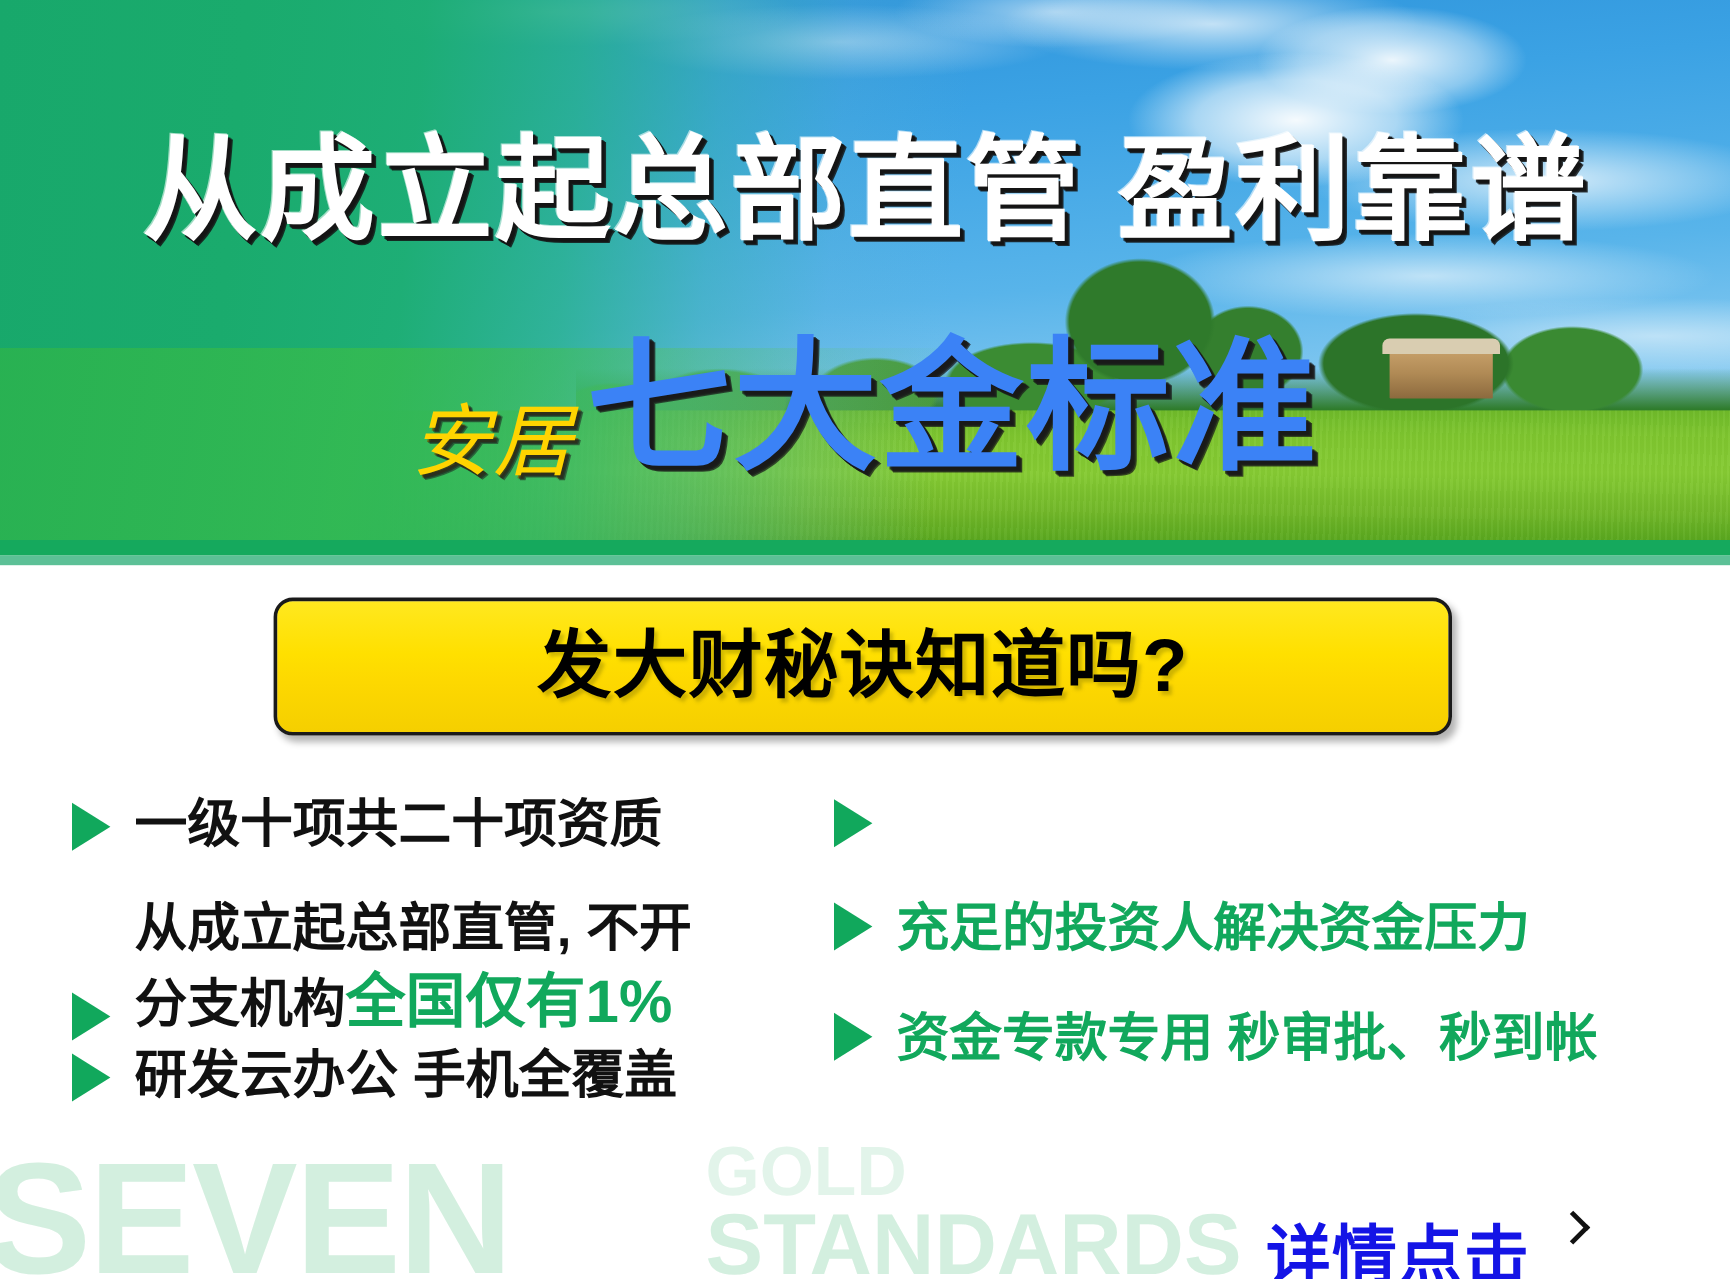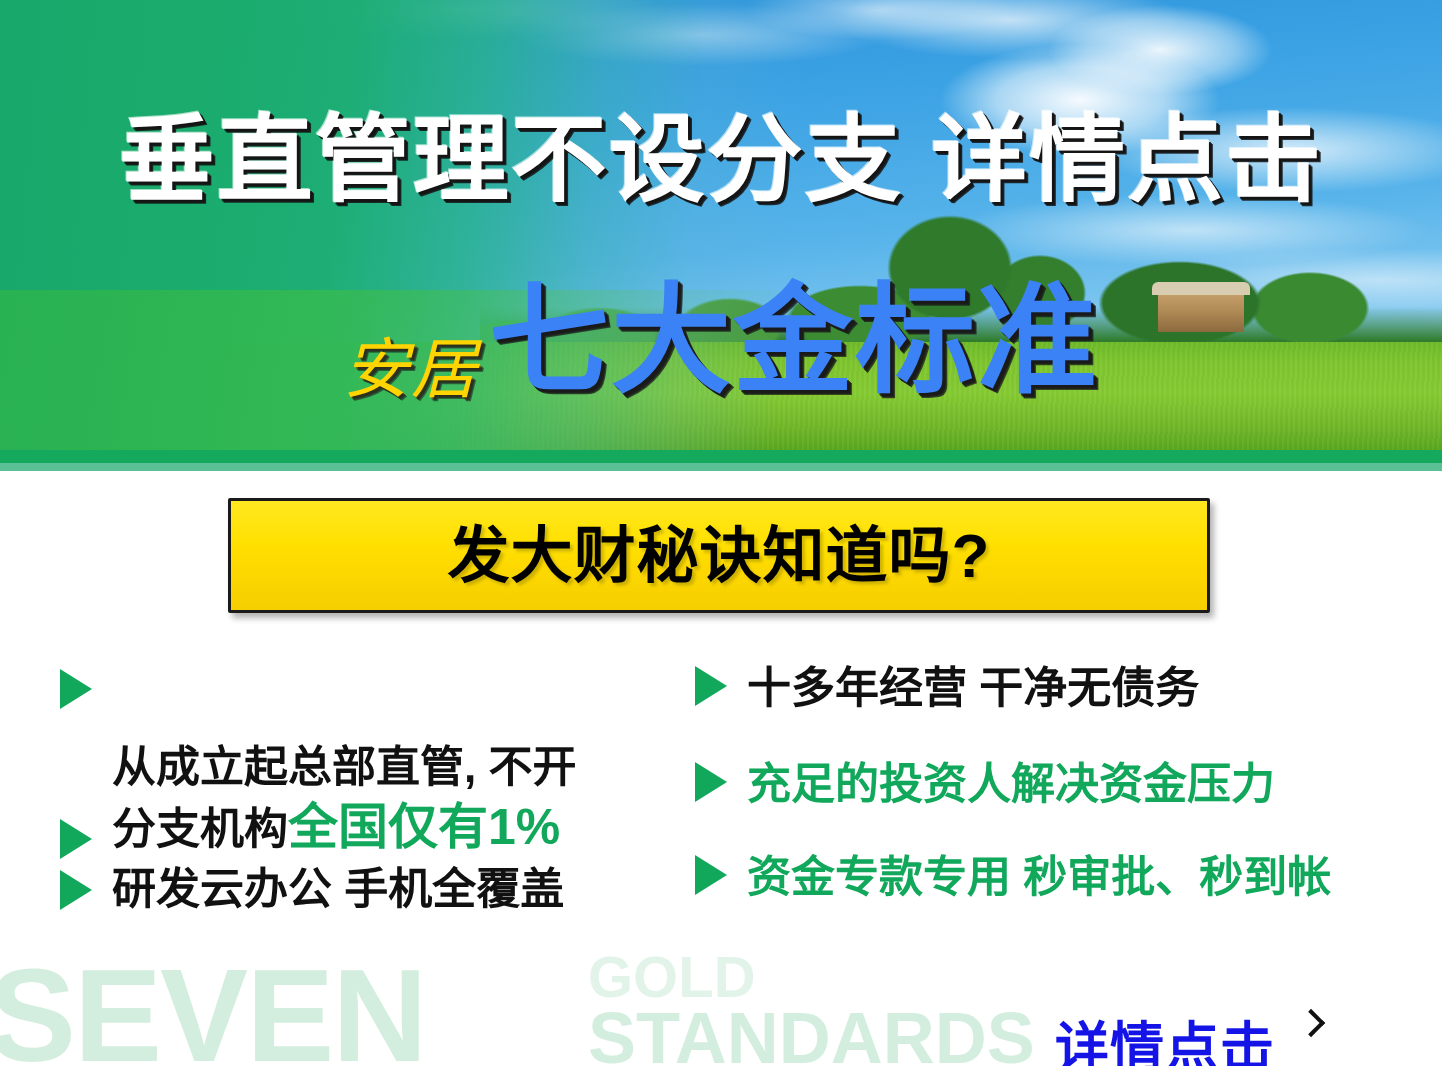--- a/index.html
+++ b/index.html
@@ -123,21 +123,21 @@
   }
   
   .strip-dark{ position:absolute; left:0; top:450px; width:1442px; height:13px; background:#15a95d; }
   .strip-light{ position:absolute; left:0; top:463px; width:1442px; height:8px; background:#5cc096; }
 
   
   .yellow-banner{
     position:absolute; left:228px; top:498px; width:982px; height:115px;
     background:linear-gradient(to bottom, #ffe81f 0%, #ffe000 40%, #fdd800 62%, #f5cf00 100%);
     border:3px solid #1a1a1a;
-    border-radius:2px;
+    border-radius:16px;
     box-shadow:4px 5px 6px rgba(0,0,0,.30);
     display:flex; align-items:center; justify-content:center;
   }
   .yellow-banner-text{
     font-size:62px; font-weight:bold; color:#000000; letter-spacing:1px;
     white-space:nowrap; line-height:1;
     text-shadow:3px 3px 3px rgba(120,110,0,.35);
   }
 
   
@@ -209,21 +209,21 @@
 
   <div class="hero">
     <div class="sky"></div>
     <div class="clouds"></div>
     <div class="treeline"></div>
     <div class="house"></div>
     <div class="grass"></div>
     <div class="wash"></div>
     <div class="wash-bottom"></div>
 
-    <div class="headline1">垂直管理不设分支 详情点击</div>
+    <div class="headline1">从成立起总部直管 盈利靠谱</div>
 
     <div class="headline2">
       <span class="h2-anju">安居</span><span class="h2-main">七大金标准</span>
     </div>
   </div>
 
   <div class="strip-dark"></div>
   <div class="strip-light"></div>
 
   <div class="yellow-banner">
@@ -235,20 +235,21 @@
     <span class="wm-gold">GOLD</span>
     <span class="wm-standards">STANDARDS</span>
   </div>
 
   <div class="features">
 
     <div class="col-left">
 
       <div class="feature lf1">
         <span class="bullet"></span>
+        <span class="feature-text">一级十项共二十项资质</span>
       </div>
 
       <div class="feature lf2">
         <span class="bullet"></span>
         <span class="feature-text">
           <span>从成立起总部直管, 不开</span><br>
           <span>分支机构</span><span class="hl-green">全国仅有1%</span>
         </span>
       </div>
 
@@ -256,21 +257,20 @@
         <span class="bullet"></span>
         <span class="feature-text">研发云办公  手机全覆盖</span>
       </div>
 
     </div>
 
     <div class="col-right">
 
       <div class="feature rf1">
         <span class="bullet rf-bullet"></span>
-        <span class="feature-text">十多年经营  干净无债务</span>
       </div>
 
       <div class="feature rf2">
         <span class="bullet rf-bullet"></span>
         <span class="feature-text green">充足的投资人解决资金压力</span>
       </div>
 
       <div class="feature rf3">
         <span class="bullet rf-bullet"></span>
         <span class="feature-text green">资金专款专用  秒审批、秒到帐</span>

